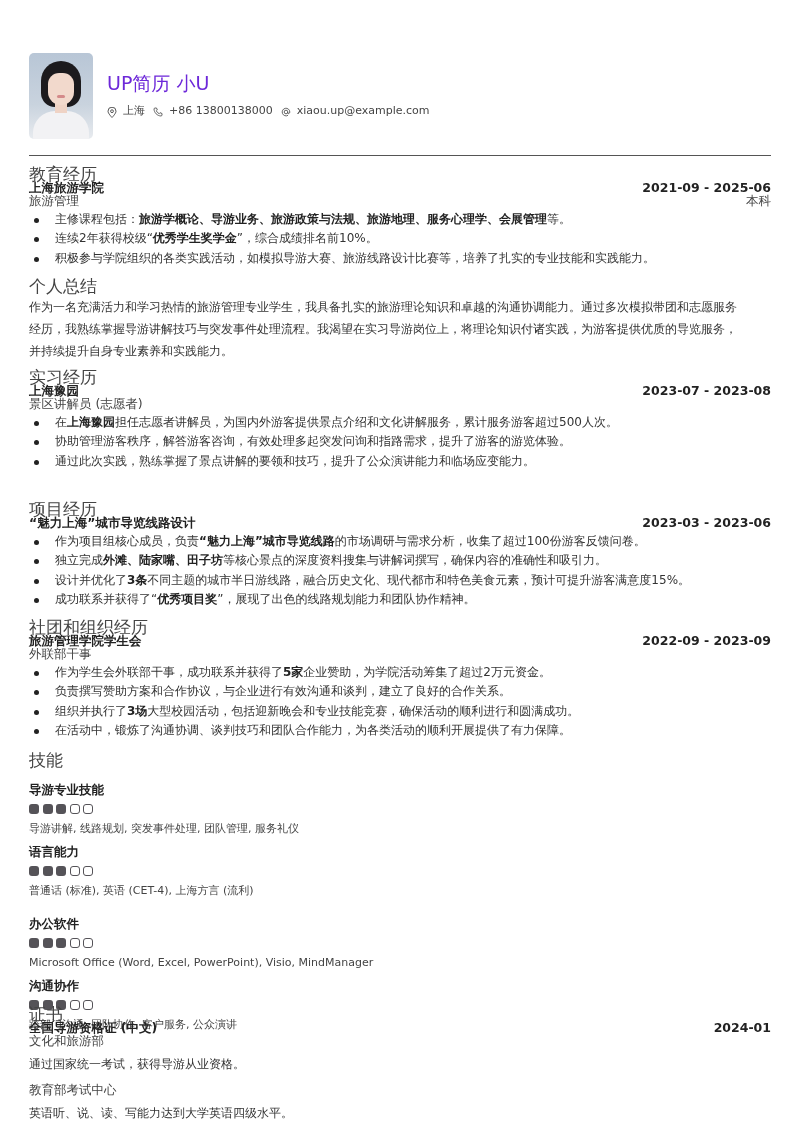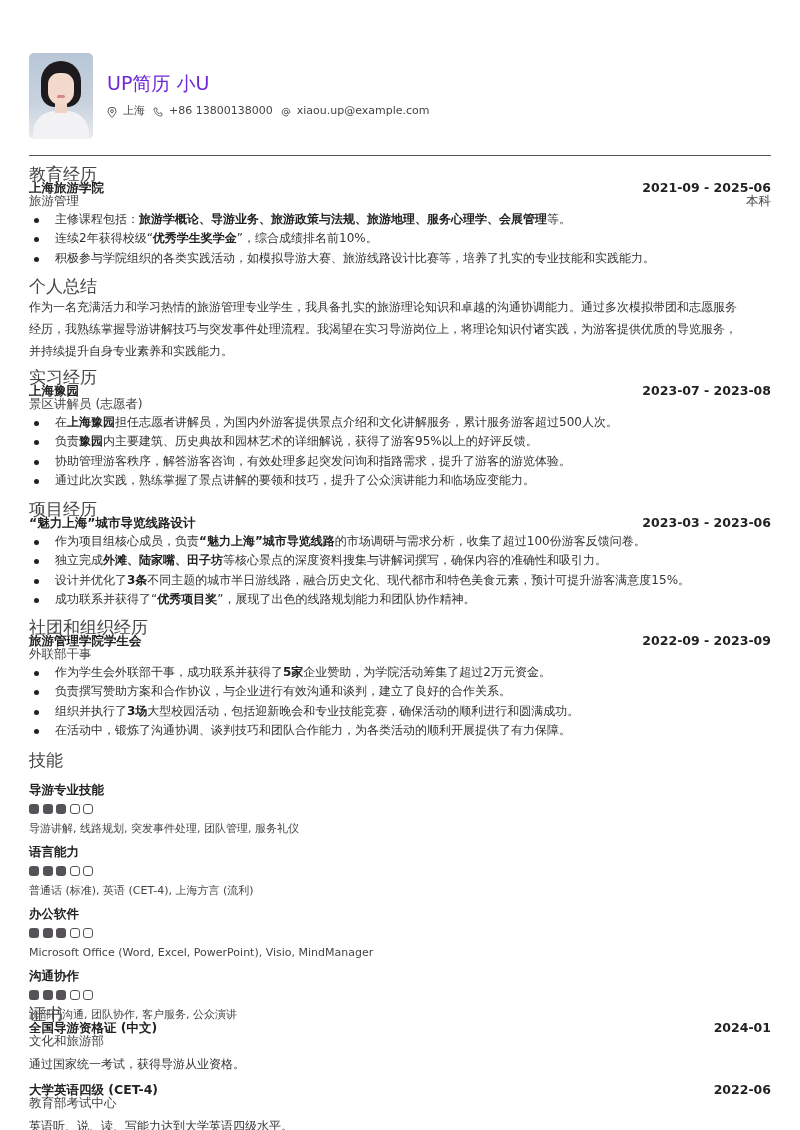--- a/index.html
+++ b/index.html
@@ -116,21 +116,20 @@
   <div class="sec-title">实习经历</div>
   <div class="item-head">
     <span class="item-title">上海豫园</span>
     <span class="item-date">2023-07 - 2023-08</span>
   </div>
   <div class="item-sub-row">
     <span class="item-sub">景区讲解员 (志愿者)</span>
   </div>
   <ul class="bullets">
     <li><span>在</span><b>上海豫园</b><span>担任志愿者讲解员，为国内外游客提供景点介绍和文化讲解服务，累计服务游客超过500人次。</span></li>
-    <li><span>负责</span><b>豫园</b><span>内主要建筑、历史典故和园林艺术的详细解说，获得了游客95%以上的好评反馈。</span></li>
     <li><span>协助管理游客秩序，解答游客咨询，有效处理多起突发问询和指路需求，提升了游客的游览体验。</span><b></b><span></span></li>
     <li><span>通过此次实践，熟练掌握了景点讲解的要领和技巧，提升了公众演讲能力和临场应变能力。</span><b></b><span></span></li>
   </ul>
 </div>
 
 <div class="section" style="top:503px;">
   <div class="sec-title">项目经历</div>
   <div class="item-head">
     <span class="item-title">“魅力上海”城市导览线路设计</span>
     <span class="item-date">2023-03 - 2023-06</span>
@@ -177,21 +176,21 @@
     <div class="skill-name">语言能力</div>
     <div class="dots">
         <span class="dot on"></span>
         <span class="dot on"></span>
         <span class="dot on"></span>
         <span class="dot off"></span>
         <span class="dot off"></span>
       </div>
     <div class="skill-desc">普通话 (标准), 英语 (CET-4), 上海方言 (流利)</div>
   </div>
-  <div class="skill" style="margin-top:10px;">
+  <div class="skill" style="margin-top:20px;">
     <div class="skill-name">办公软件</div>
     <div class="dots">
         <span class="dot on"></span>
         <span class="dot on"></span>
         <span class="dot on"></span>
         <span class="dot off"></span>
         <span class="dot off"></span>
       </div>
     <div class="skill-desc">Microsoft Office (Word, Excel, PowerPoint), Visio, MindManager</div>
   </div>
@@ -214,22 +213,18 @@
     <div class="item-head">
       <span class="item-title">全国导游资格证 (中文)</span>
       <span class="item-date">2024-01</span>
     </div>
     <div class="item-sub-row">
         <span class="item-sub">文化和旅游部</span>
       </div>
     <div class="cert-desc">通过国家统一考试，获得导游从业资格。</div>
   </div>
   <div style="margin-top:12px;">
-    <div class="item-head">
-      <span class="item-title">大学英语四级 (CET-4)</span>
-      <span class="item-date">2022-06</span>
-    </div>
     <div class="item-sub-row">
         <span class="item-sub">教育部考试中心</span>
       </div>
     <div class="cert-desc">英语听、说、读、写能力达到大学英语四级水平。</div>
   </div>
 </div>
 
 </body></html>

